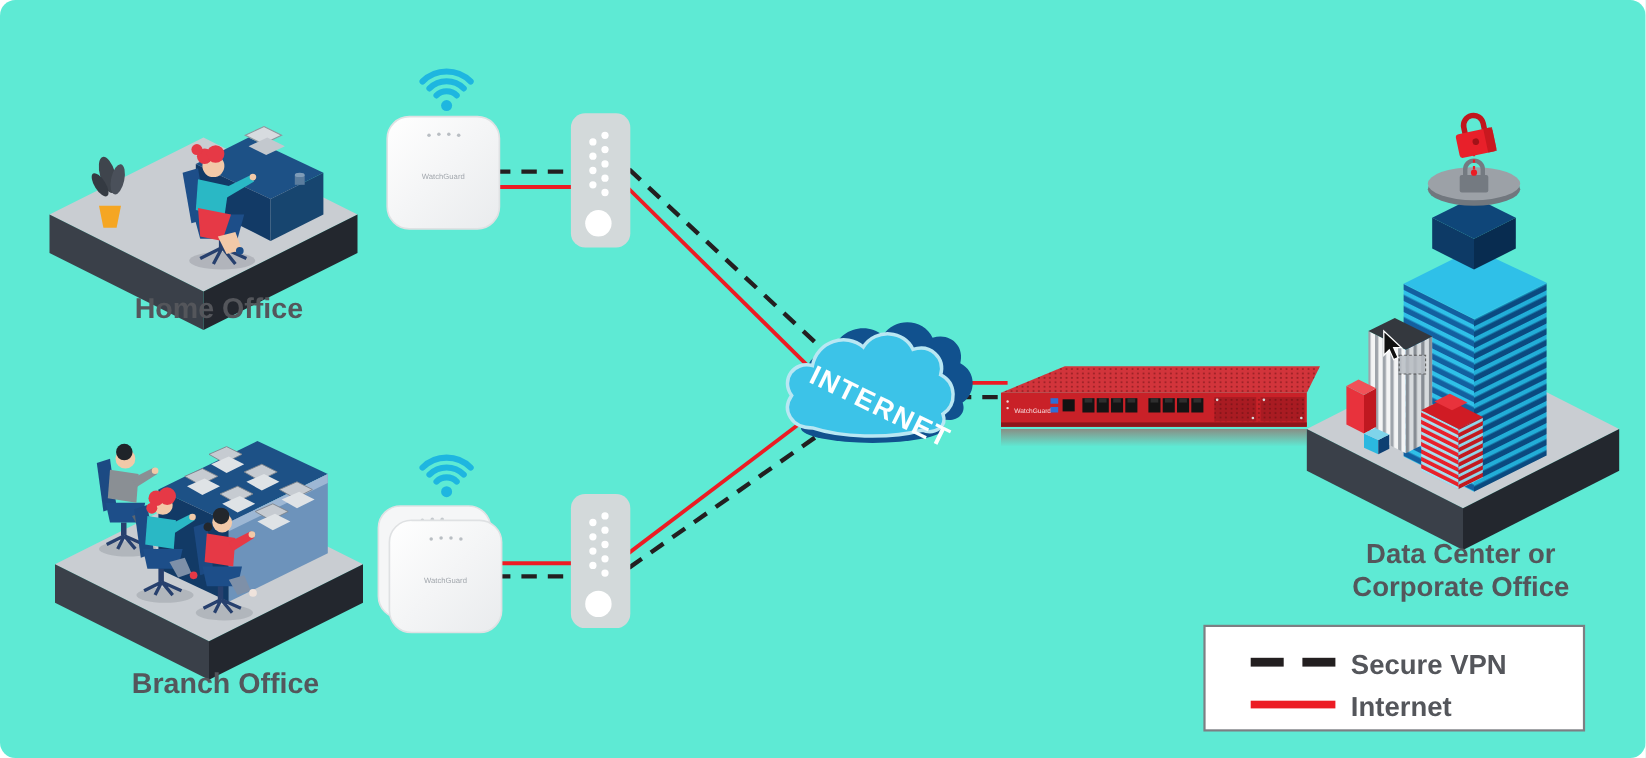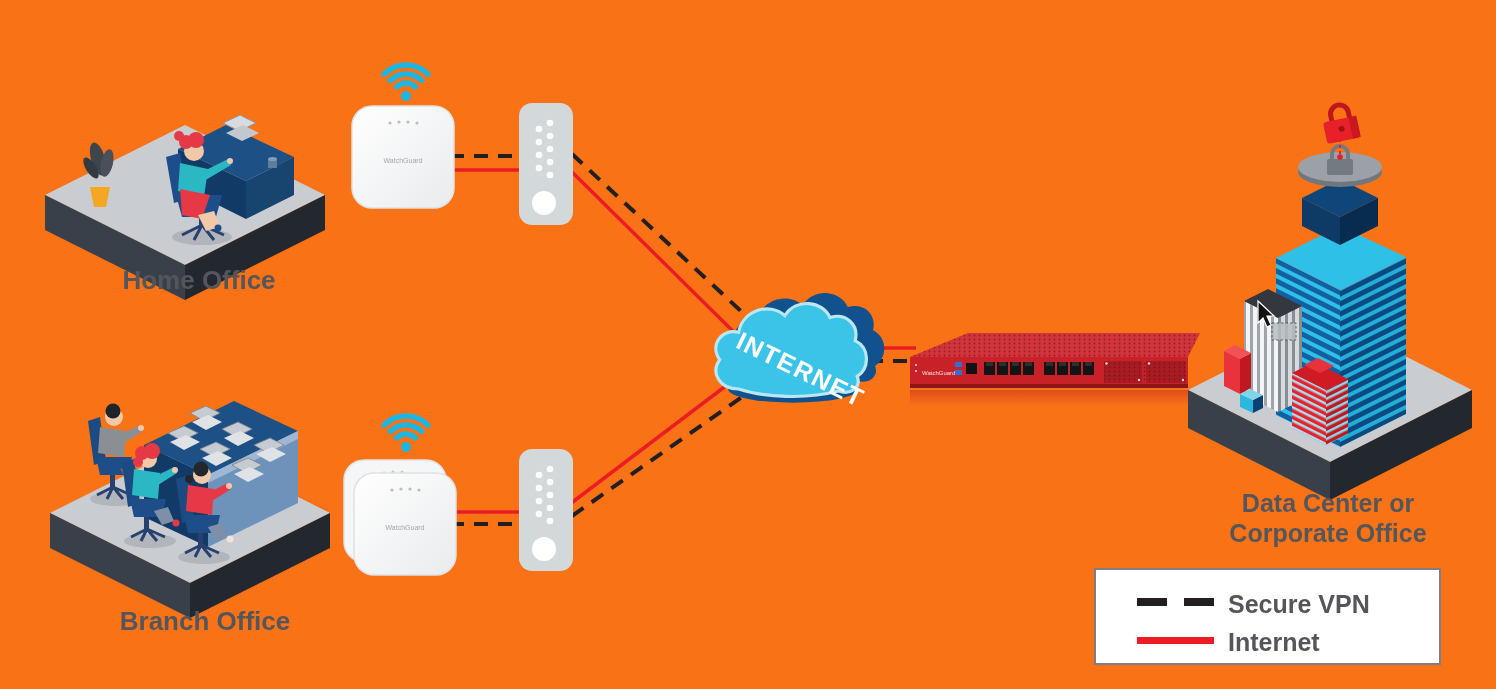--- a/index.html
+++ b/index.html
@@ -1,17 +1,17 @@
 <!DOCTYPE html>
 <html><head>
 <meta charset="utf-8">
 <style>
   html,body{margin:0;padding:0;background:#ffffff;}
-  .stage{position:relative;width:1496px;height:689px;background:#f97316;overflow:hidden;
-         font-family:"Liberation Sans",sans-serif;}
+  .stage{position:relative;width:1496px;height:689px;background:#5eead4;overflow:hidden;
+         font-family:"Liberation Sans",sans-serif;border-radius:14px;}
   svg{display:block;}
   .vpn{stroke-width:4;stroke-dasharray:14 10;fill:none;stroke:#231f20;}
   .net{stroke-width:3.5;fill:none;stroke:#ec1c24;}
   .node-label{font-family:"Liberation Sans",sans-serif;font-weight:bold;font-size:26px;fill:#54565b;}
   .dc-label{font-family:"Liberation Sans",sans-serif;font-weight:bold;font-size:25px;fill:#54565b;}
   .legend-label{font-family:"Liberation Sans",sans-serif;font-weight:bold;font-size:25px;fill:#54565b;}
   .cloud-label{font-family:"Liberation Sans",sans-serif;font-weight:bold;font-size:24px;fill:#ffffff;letter-spacing:1.5px;}
   .brand{font-family:"Liberation Sans",sans-serif;font-size:7px;fill:#a2a7ad;}
   .fw-brand{font-family:"Liberation Sans",sans-serif;font-size:6px;fill:#ffffff;opacity:.85;}
 </style>

